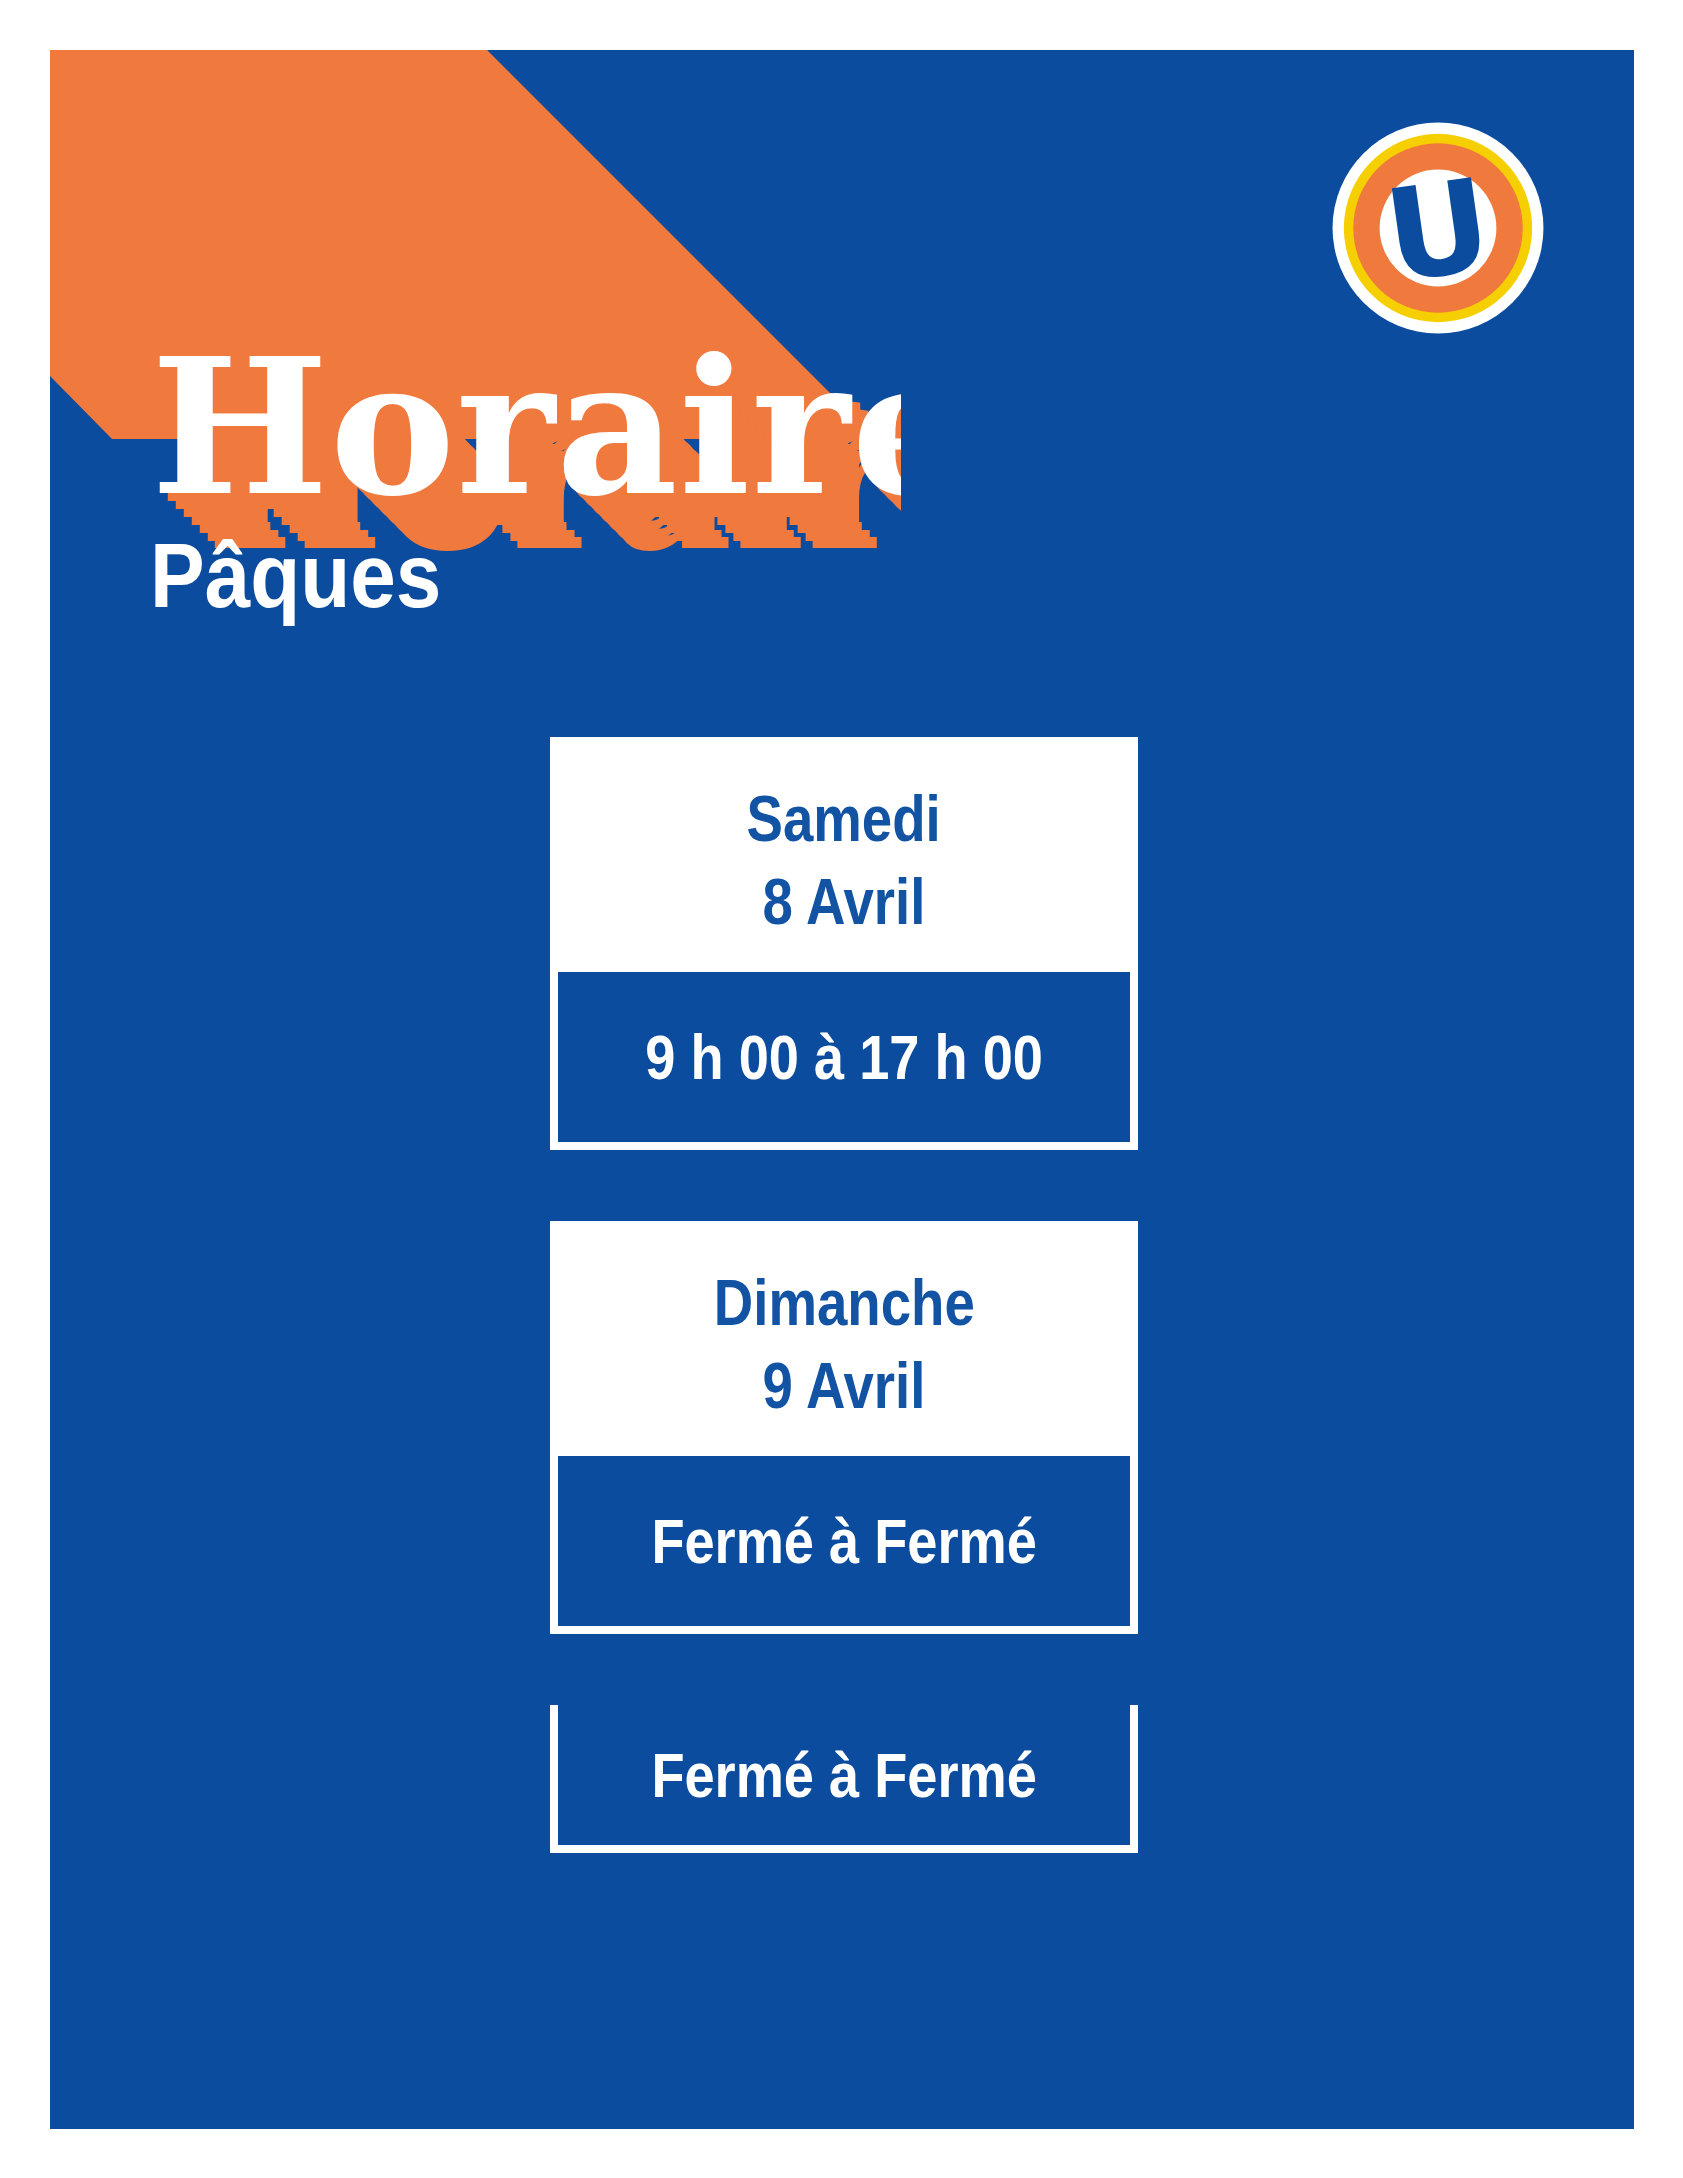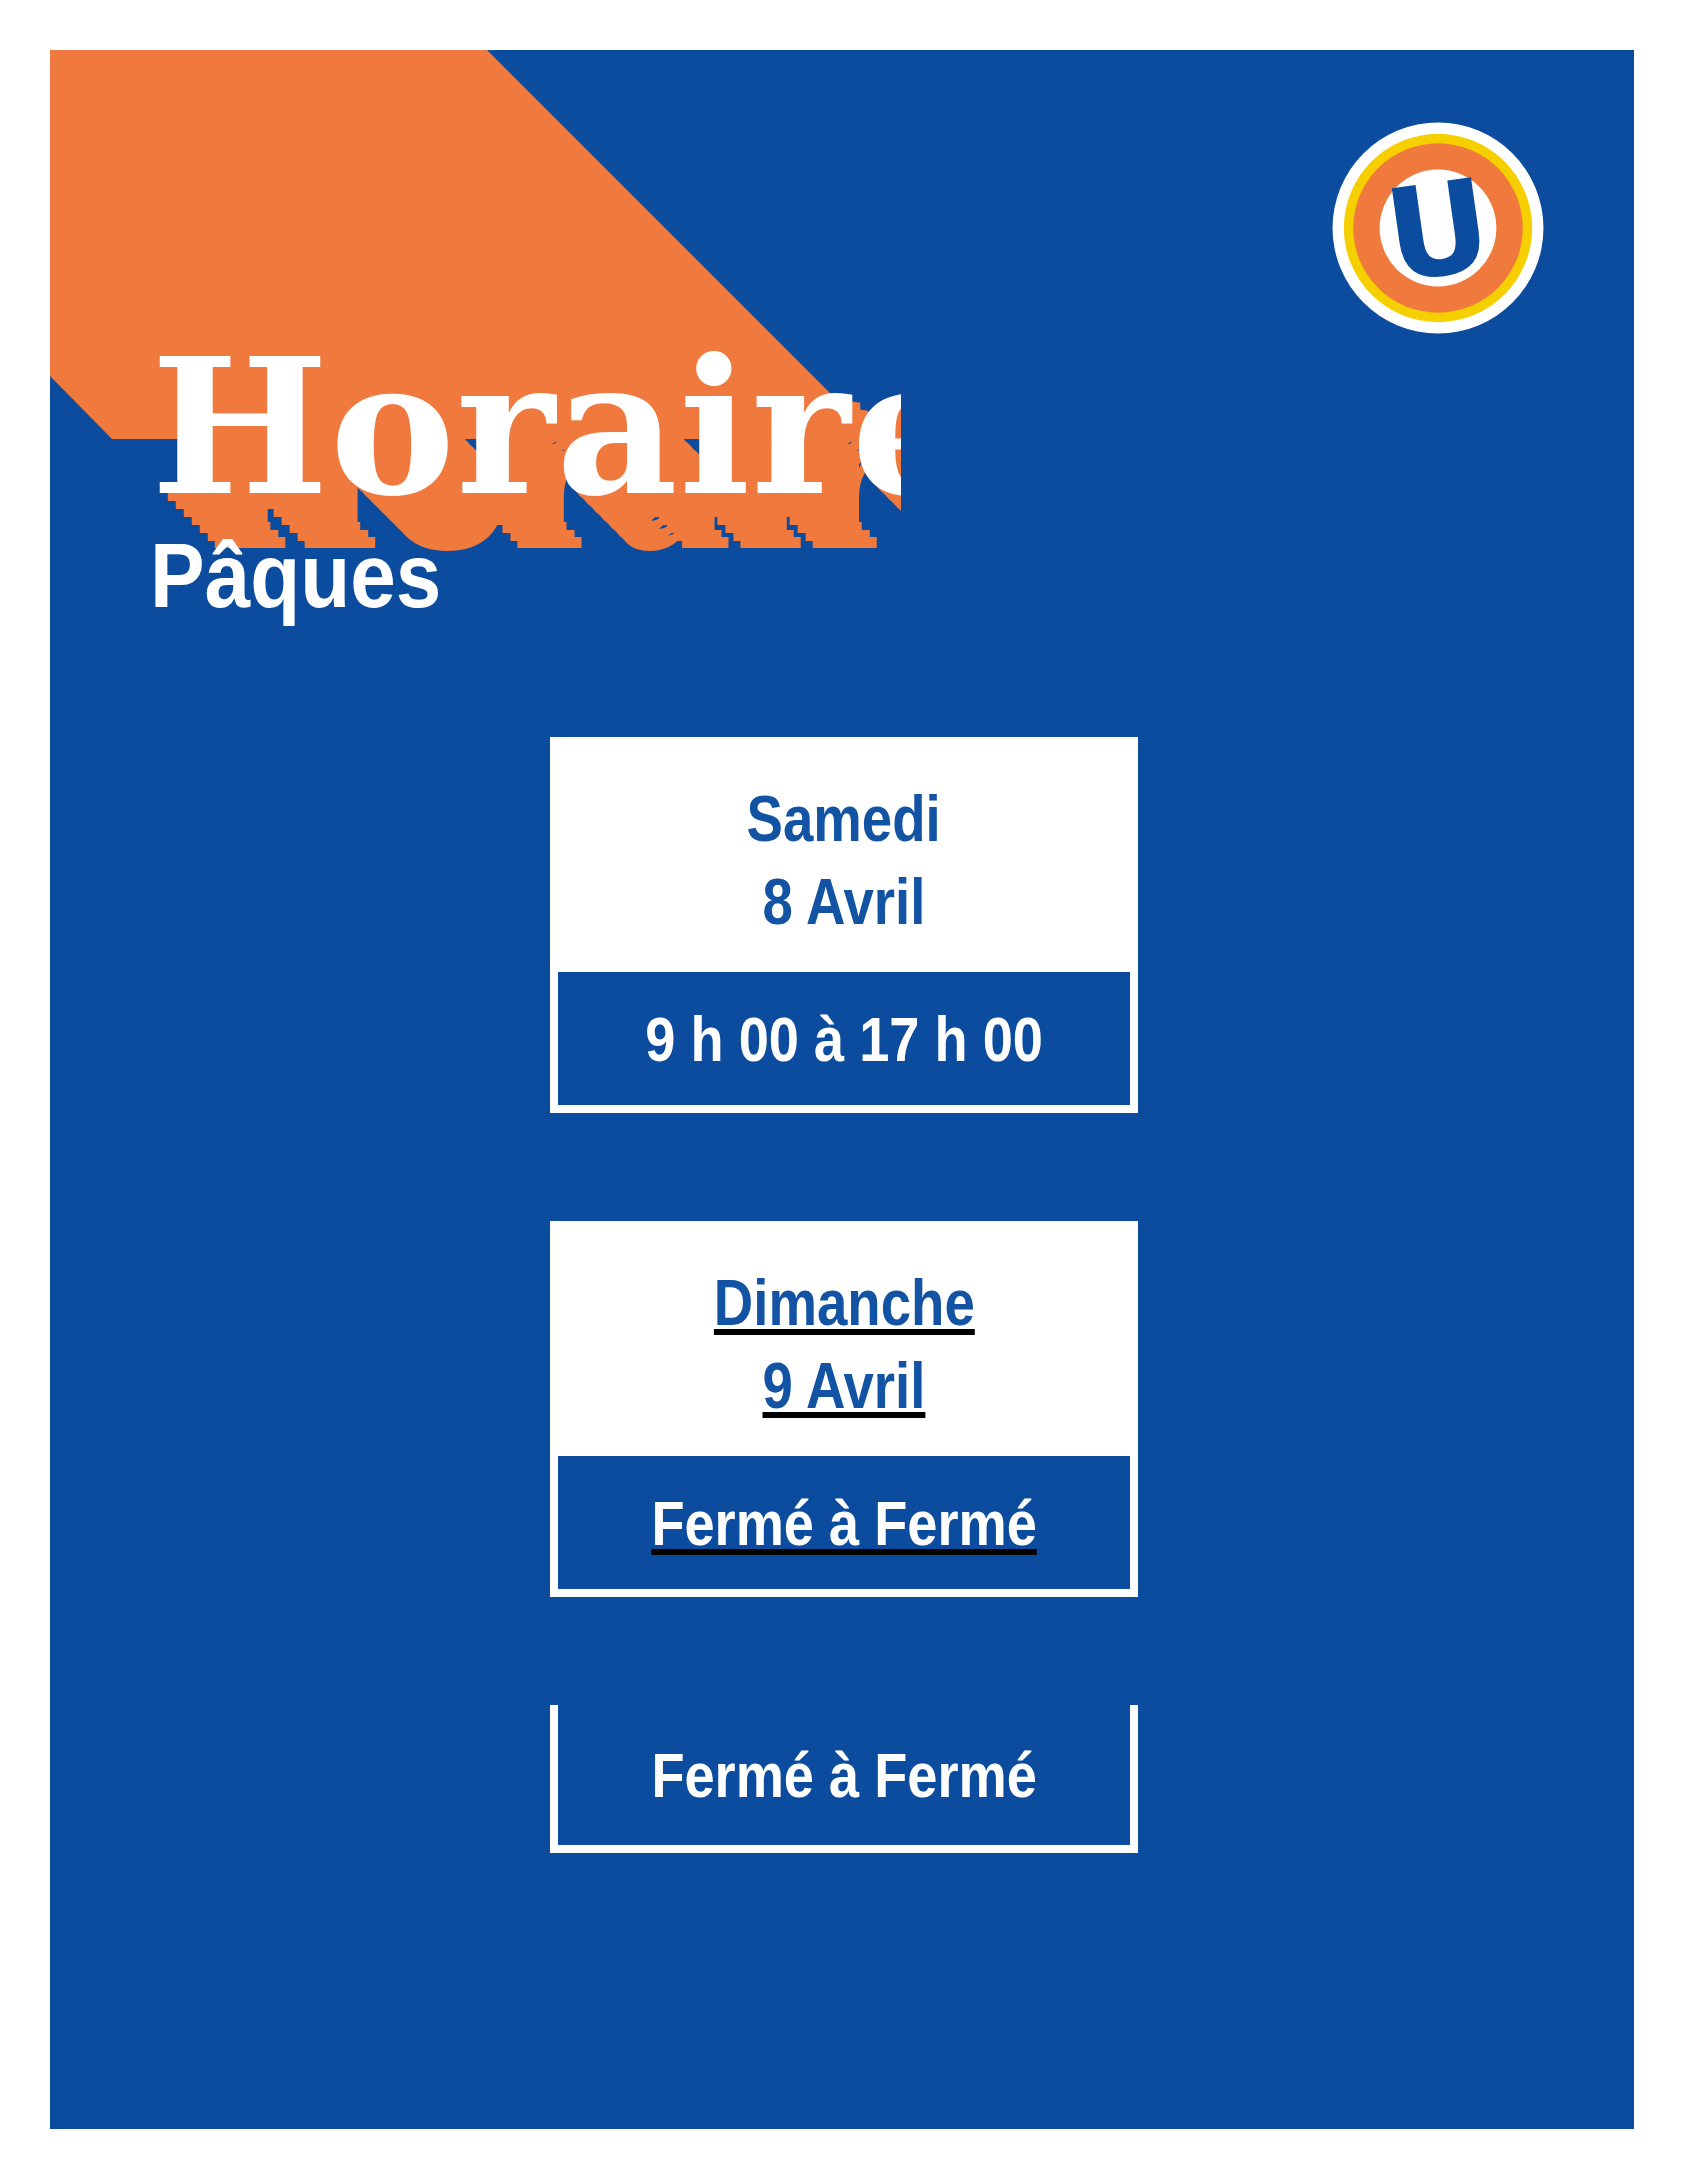--- a/index.html
+++ b/index.html
@@ -81,42 +81,42 @@
 
   
   .card{
     position:absolute;
     left:550px;
     width:588px;
     background:var(--white);
     padding:0 8px 8px 8px;
   }
   .card-1{top:737px;}
-  .card-2{top:1221px;text-decoration:underline;}
+  .card-2{top:1221px;}
   .card-3{top:1705px;}
 
   .day-panel{
     height:235px;
     background:var(--white);
     display:flex;
     flex-direction:column;
     align-items:center;
     justify-content:center;
     padding-top:10px;
   }
   .day-line{
     font-size:65px;
     font-weight:bold;
     line-height:83px;
     color:var(--card-text);
     transform:scaleX(0.84);
     white-space:nowrap;
   }
   .hours-strip{
-    height:133px;
+    height:170px;
     background:var(--blue);
     display:flex;
     align-items:center;
     justify-content:center;
   }
   .card-3 .hours-strip{height:140px;}
   .hours-text{
     font-size:63px;
     font-weight:bold;
     color:var(--white);

